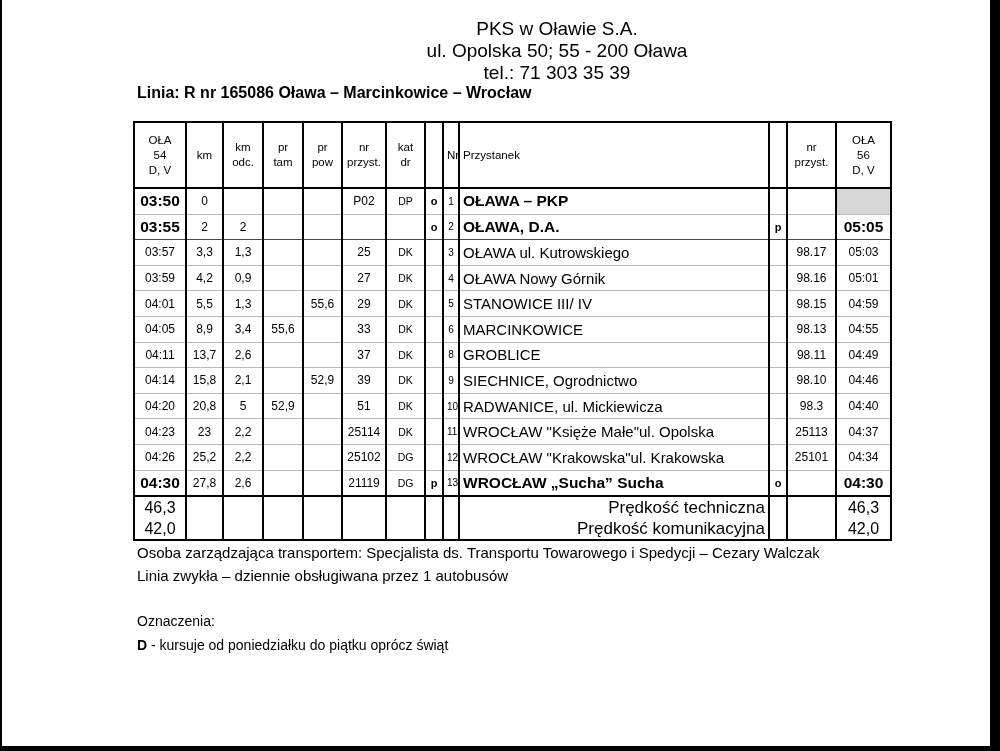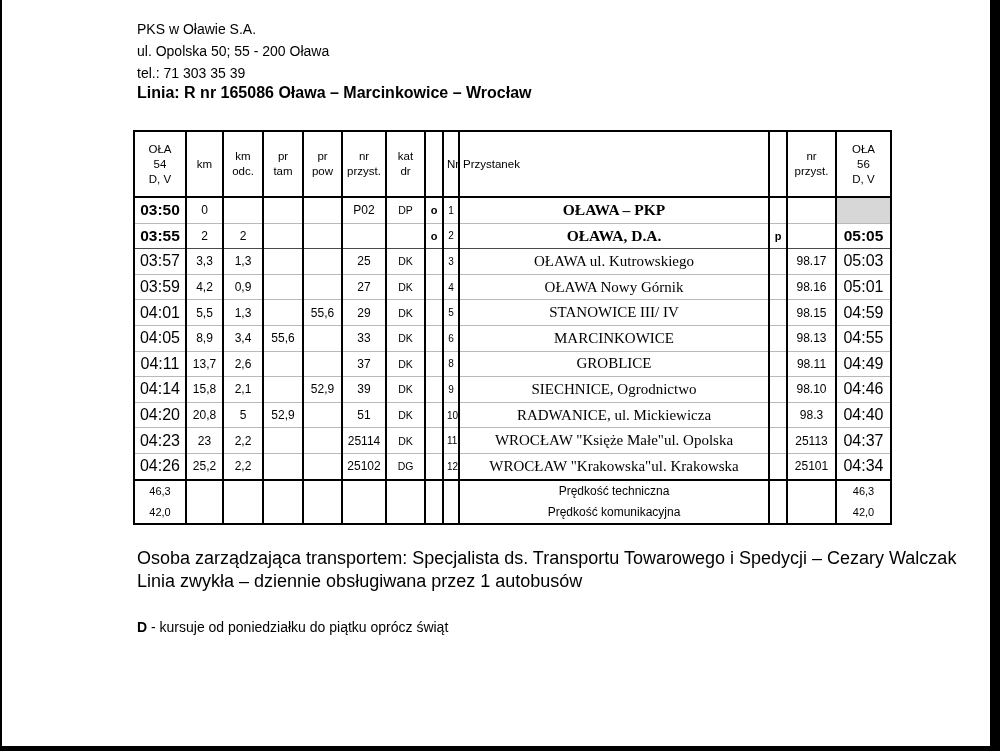--- a/index.html
+++ b/index.html
@@ -5,49 +5,49 @@
   html,body{margin:0;padding:0;background:#fff;}
   body{width:1000px;height:751px;position:relative;overflow:hidden;
        font-family:"Liberation Sans","DejaVu Sans",sans-serif;color:#000;}
   
   .edge{position:absolute;background:#000;}
   .edge-left{left:0;top:0;width:2px;height:751px;}
   .edge-right{right:0;top:0;width:10px;height:751px;}
   .edge-bottom{left:0;bottom:0;width:1000px;height:5px;}
 
   .page{position:absolute;left:137px;top:18px;width:840px;}
-  .co-line{font-size:14px;line-height:22px;}
+  .co-line{font-size:19px;line-height:22px;text-align:center;}
   .line-title{font-size:16px;font-weight:bold;}
 
   table.tt{border-collapse:collapse;table-layout:fixed;width:757px;
-           margin-left:-4px;margin-top:28px;border:2px solid #000;}
+           margin-left:-4px;margin-top:19px;border:2px solid #000;}
   table.tt td,table.tt th{padding:0 3px;overflow:hidden;white-space:nowrap;
            border-left:2px solid #000;vertical-align:middle;}
   table.tt td:first-child,table.tt th:first-child{border-left:none;}
   thead th{height:64px;font-weight:normal;font-size:11.5px;line-height:15px;
            vertical-align:top;padding-top:4px;text-align:center;
            border-bottom:2px solid #000;}
   thead th.h-stop{text-align:left;}
   tbody.data td{height:24.6px;border-top:1px solid #b9b9b9;}
   tbody.data tr:first-child td{border-top:none;}
   tbody.data tr.dark-top td{border-top:1px solid #4a4a4a;}
-  td.c-time{font-size:16px;text-align:center;}
+  td.c-time{font-size:12px;text-align:center;}
   td.c-num{font-size:12px;text-align:center;}
   td.c-kat{font-size:10.5px;text-align:center;}
   td.c-mark{font-size:11px;font-weight:bold;text-align:center;}
   td.c-nr{font-size:10px;text-align:center;vertical-align:top;padding-top:2px;}
-  td.c-stop{font-size:15px;text-align:center;font-family:Liberation Serif, serif;}
+  td.c-stop{font-size:15px;text-align:left;}
   tr.em td.c-time,tr.em td.c-stop{font-weight:bold;font-size:15.5px;}
   td.shaded{background:#d7d7d7;}
   tbody.summary tr:first-child td{border-top:2px solid #000;}
   tbody.summary td{height:21px;border-top:none;}
-  td.s-val{font-size:11px;text-align:center;}
-  td.s-label{font-size:12px;text-align:center;}
-
-  .after-table{margin-top:22px;font-size:18px;line-height:23px;}
+  td.s-val{font-size:16px;text-align:center;}
+  td.s-label{font-size:17px;text-align:right;}
+
+  .after-table{font-size:15px;line-height:23px;}
   .legend{margin-top:22px;font-size:14px;line-height:24px;}
   .legend .sym{font-weight:bold;}
 </style>
 </head>
 <body>
 
 <div class="edge edge-left"></div>
 <div class="edge edge-right"></div>
 <div class="edge edge-bottom"></div>
 
@@ -286,20 +286,35 @@
           <td class="c-num"></td>
           <td class="c-num">25102</td>
           <td class="c-kat">DG</td>
           <td class="c-mark"></td>
           <td class="c-nr">12</td>
           <td class="c-stop">WROCŁAW "Krakowska"ul. Krakowska</td>
           <td class="c-mark"></td>
           <td class="c-num">25101</td>
           <td class="c-time">04:34</td>
         </tr>
+        <tr class="em">
+          <td class="c-time">04:30</td>
+          <td class="c-num">27,8</td>
+          <td class="c-num">2,6</td>
+          <td class="c-num"></td>
+          <td class="c-num"></td>
+          <td class="c-num">21119</td>
+          <td class="c-kat">DG</td>
+          <td class="c-mark">p</td>
+          <td class="c-nr">13</td>
+          <td class="c-stop">WROCŁAW „Sucha” Sucha</td>
+          <td class="c-mark">o</td>
+          <td class="c-num"></td>
+          <td class="c-time" style="font-weight: bold;">04:30</td>
+        </tr>
       </tbody>
     <tbody class="summary" id="tt-summary">
         <tr>
           <td class="s-val">46,3</td>
           <td></td>
           <td></td>
           <td></td>
           <td></td>
           <td></td>
           <td></td>
@@ -327,17 +342,18 @@
         </tr>
       </tbody>
   </table>
 
   <div class="after-table">
     <div>Osoba zarządzająca transportem: Specjalista ds. Transportu Towarowego i Spedycji – Cezary Walczak</div>
     <div>Linia zwykła – dziennie obsługiwana przez 1 autobusów</div>
   </div>
 
   <div class="legend">
+    <div>Oznaczenia:</div>
     <div id="legend-items">
         <div><span class="sym">D</span><span> - kursuje od poniedziałku do piątku oprócz świąt</span></div>
       </div>
   </div>
 </div>
 
 </body></html>

